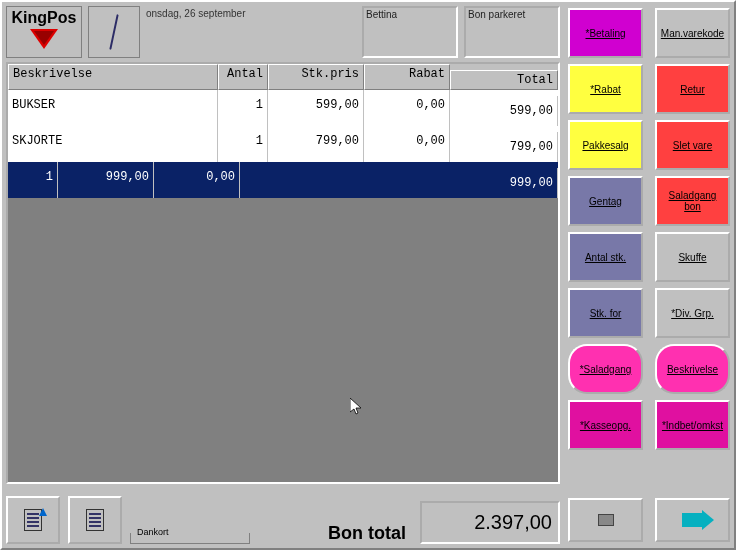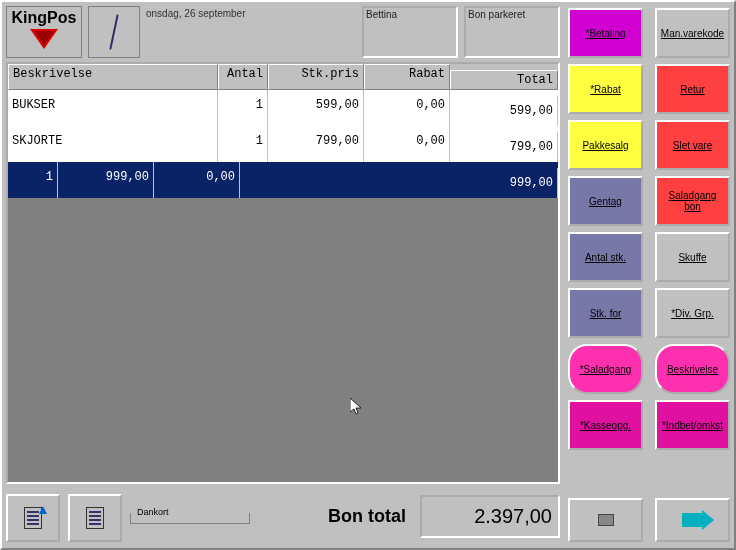--- a/index.html
+++ b/index.html
@@ -131,21 +131,21 @@
   padding: 8px 4px;
   border-right: 1px solid #c0c0c0;
 }
 .grid-row.selected {
   background: #0a2266;
   color: #fff;
 }
 .bottom-bar {
   height: 56px;
   display: flex;
-  align-items: center;
+  align-items: flex-end;
   gap: 8px;
 }
 .square-btn {
   width: 54px; height: 48px;
   border: 2px outset #fff;
   background: #c0c0c0;
   display:flex; align-items:center; justify-content:center;
   margin-top: 4px;
 }
 .icon-doc {

